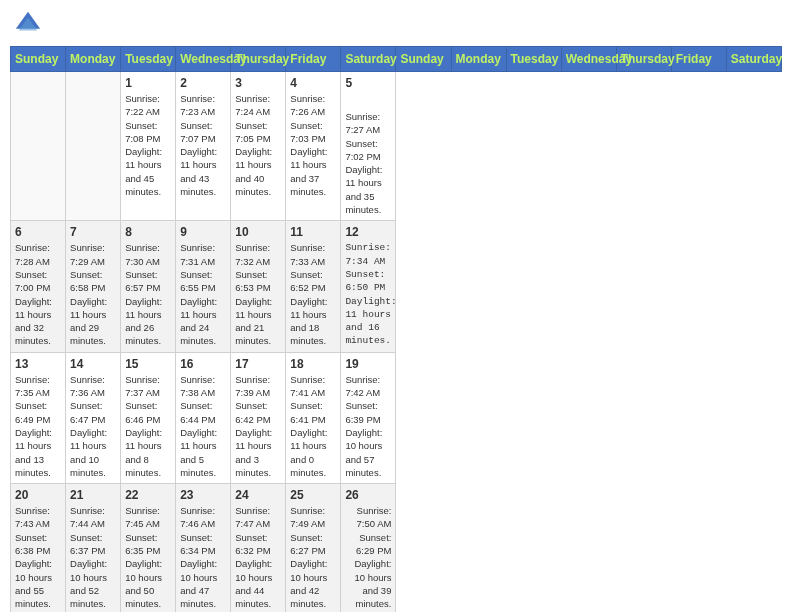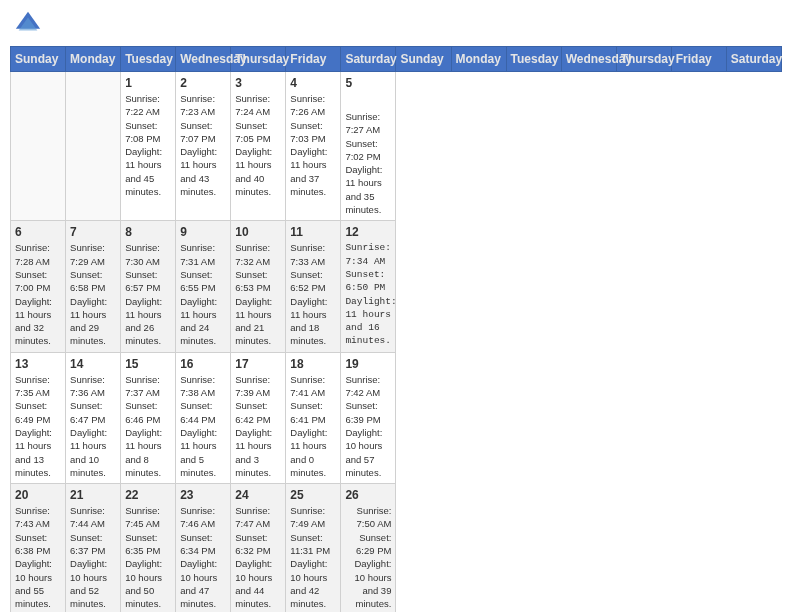--- a/index.html
+++ b/index.html
@@ -54,21 +54,21 @@
       font-size: 14px;
       color: #555;
     }
     table {
       width: 100%;
       border-collapse: collapse;
       table-layout: fixed;
     }
     thead th {
       background-color: #4472c4;
-      color: #e5e5e5;
+      color: #bef264;
       font-size: 12px;
       font-weight: bold;
       padding: 5px 4px;
       text-align: left;
       border: 1px solid #3a63a8;
     }
     tbody td {
       vertical-align: top;
       font-size: 10px;
       color: #333;
@@ -310,21 +310,21 @@
         <td>
           <span class="day-number">24</span>
           <div class="day-info" style="white-space: pre-line;">Sunrise: 7:47 AM
 Sunset: 6:32 PM
 Daylight: 10 hours
 and 44 minutes.</div>
         </td>
         <td>
           <span class="day-number">25</span>
           <div class="day-info" style="white-space: pre-line;">Sunrise: 7:49 AM
-Sunset: 11:31 PM
+Sunset: 6:27 PM
 Daylight: 10 hours
 and 42 minutes.</div>
         </td>
         <td>
           <span class="day-number">26</span>
           <div class="day-info" style="white-space: pre-line; text-align: right;">Sunrise: 7:50 AM
 Sunset: 6:29 PM
 Daylight: 10 hours
 and 39 minutes.</div>
         </td>

